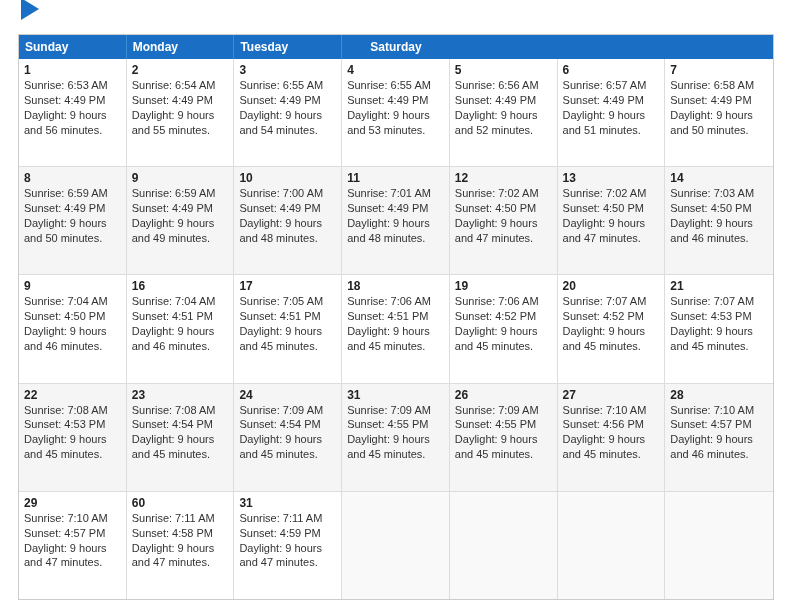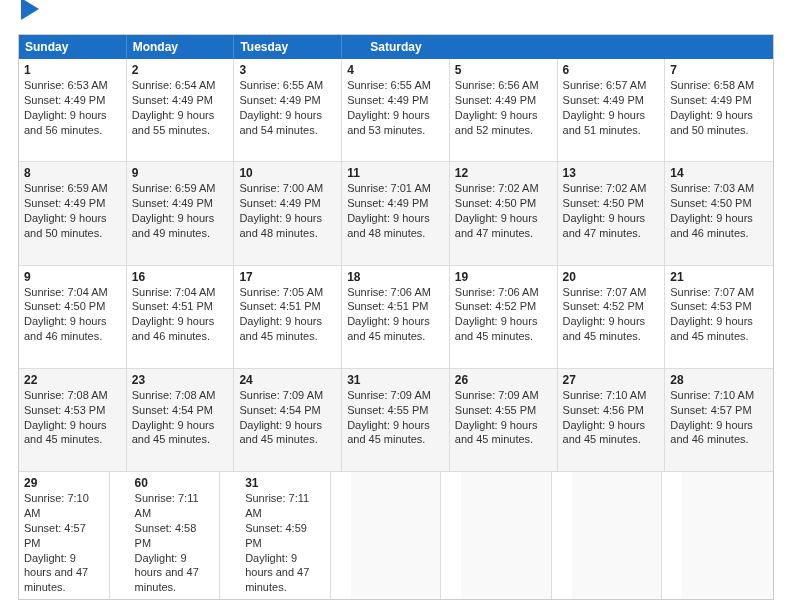--- a/index.html
+++ b/index.html
@@ -65,21 +65,21 @@
       flex: 1;
       display: flex;
       flex-direction: column;
     }
     .cal-row {
       display: grid;
       grid-template-columns: repeat(7, 1fr);
       flex: 1;
       border-bottom: 1px solid #ddd;
     }
-    .cal-row:last-child { border-bottom: none; gap: 20px; }
+    .cal-row:last-child { border-bottom: none; }
     .cal-row.alt { background: #f5f5f5; }
     .cal-cell {
       padding: 4px 5px;
       border-right: 1px solid #ddd;
       font-size: 9.5px;
       color: #333;
       vertical-align: top;
       overflow: hidden;
     }
     .cal-cell:last-child { border-right: none; }

